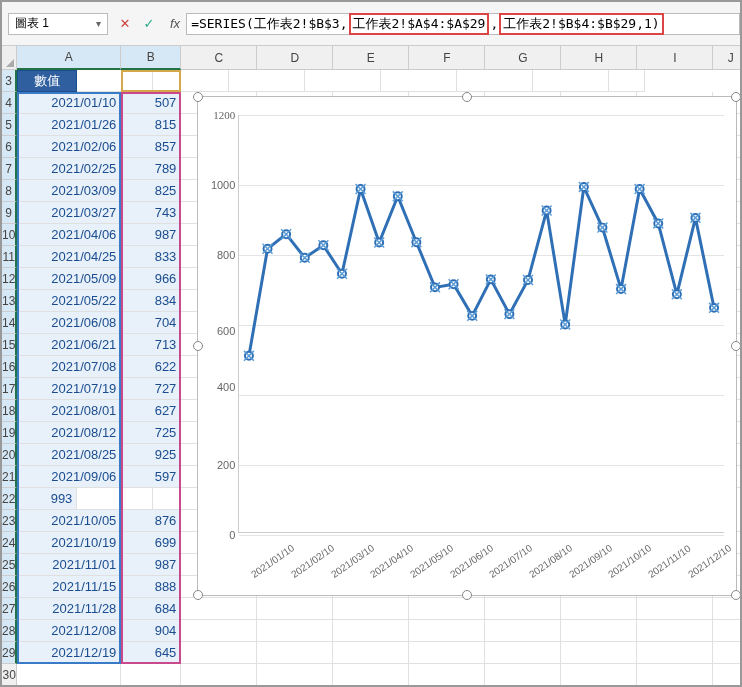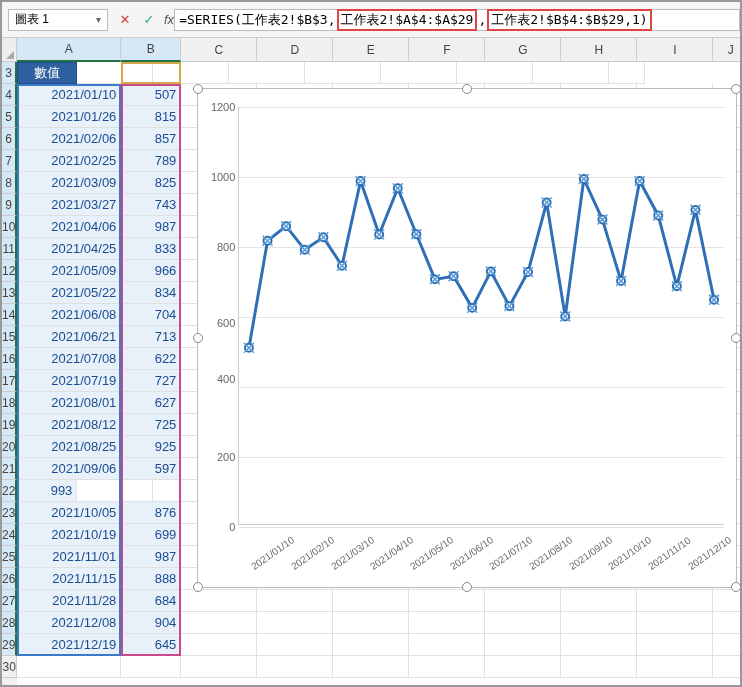--- a/index.html
+++ b/index.html
@@ -1,24 +1,24 @@
 <!DOCTYPE html>
 <html><head>
 <meta charset="utf-8">
 <style>
 * { box-sizing: border-box; margin: 0; padding: 0; }
 body { font-family: Arial, "Microsoft JhengHei", sans-serif; font-size: 12px; background: #fff; width: 742px; height: 687px; overflow: hidden; border: 2px solid #999; }
-.toolbar { display: flex; align-items: center; height: 36px; border-bottom: 1px solid #ccc; background: #f5f5f5; }
+.toolbar { display: flex; align-items: center; height: 44px; border-bottom: 1px solid #ccc; background: #f5f5f5; }
 .namebox { width: 100px; height: 22px; margin: 0 6px; background: #fff; border: 1px solid #bbb; display: flex; align-items: center; padding: 0 6px; justify-content: space-between; }
 .namebox-dd { color: #666; font-size: 10px; }
 .fxbar-btns { display: flex; gap: 2px; margin-right: 4px; }
 .fxbtn { width: 22px; height: 22px; display: flex; align-items: center; justify-content: center; color: #666; font-size: 13px; cursor: pointer; }
 .fxbtn.check { color: #2a8; }
 .fxbtn.cancel { color: #c44; }
-.fxlabel { font-style: italic; color: #555; margin: 0 0; font-size: 13px; text-align: right; }
+.fxlabel { font-style: italic; color: #555; margin: 0 6px; font-size: 13px; text-align: right; }
 .formula { flex: 1; height: 22px; background: #fff; border: 1px solid #bbb; display: flex; align-items: center; padding: 0 4px; font-family: Consolas, monospace; font-size: 13px; }
 .formula .seg-hi1 { border: 2px solid #d44; padding: 0 2px; margin: 8px 1px; }
 .formula .seg-hi2 { border: 2px solid #d44; padding: 0 2px; margin: 0 1px; }
 .main { display: flex; height: calc(100% - 28px); }
 .rowhdrs { width: 28px; background: #f0f0f0; }
 .corner { height: 24px; border-right: 1px solid #ccc; border-bottom: 1px solid #ccc; background: #eee; position: relative; }
 .corner::after { content: ""; position: absolute; right: 2px; bottom: 2px; width: 0; height: 0; border-left: 8px solid transparent; border-bottom: 8px solid #aaa; }
 .rowhdr { height: 22px; border-right: 1px solid #ccc; border-bottom: 1px solid #ccc; display: flex; align-items: center; justify-content: center; color: #444; font-size: 12px; cursor: pointer; }
 .rowhdr.sel { background: #d6e8f5; border-right: 2px solid #217346; }
 .content { flex: 1; position: relative; }
@@ -471,21 +471,21 @@
             <div class="ylabel" style="top: 350px;">200</div>
             <div class="gridline" style="top: 280px;"></div>
             <div class="ylabel" style="top: 272px;">400</div>
             <div class="gridline" style="top: 210px;"></div>
             <div class="ylabel" style="top: 216px;">600</div>
             <div class="gridline" style="top: 140px;"></div>
             <div class="ylabel" style="top: 140px;">800</div>
             <div class="gridline" style="top: 70px;"></div>
             <div class="ylabel" style="top: 70px;">1000</div>
             <div class="gridline" style="top: 0px;"></div>
-            <div class="ylabel" style="top: 0px;">1200</div>
+            <div class="ylabel" style="top: 0px; font-family: Liberation Serif, serif;">1200</div>
             <div class="xlabel" style="left: 10px;">2021/01/10</div>
             <div class="xlabel" style="left: 49.661px;">2021/02/10</div>
             <div class="xlabel" style="left: 89.322px;">2021/03/10</div>
             <div class="xlabel" style="left: 128.983px;">2021/04/10</div>
             <div class="xlabel" style="left: 168.644px;">2021/05/10</div>
             <div class="xlabel" style="left: 208.305px;">2021/06/10</div>
             <div class="xlabel" style="left: 247.966px;">2021/07/10</div>
             <div class="xlabel" style="left: 287.627px;">2021/08/10</div>
             <div class="xlabel" style="left: 327.288px;">2021/09/10</div>
             <div class="xlabel" style="left: 366.949px;">2021/10/10</div>

